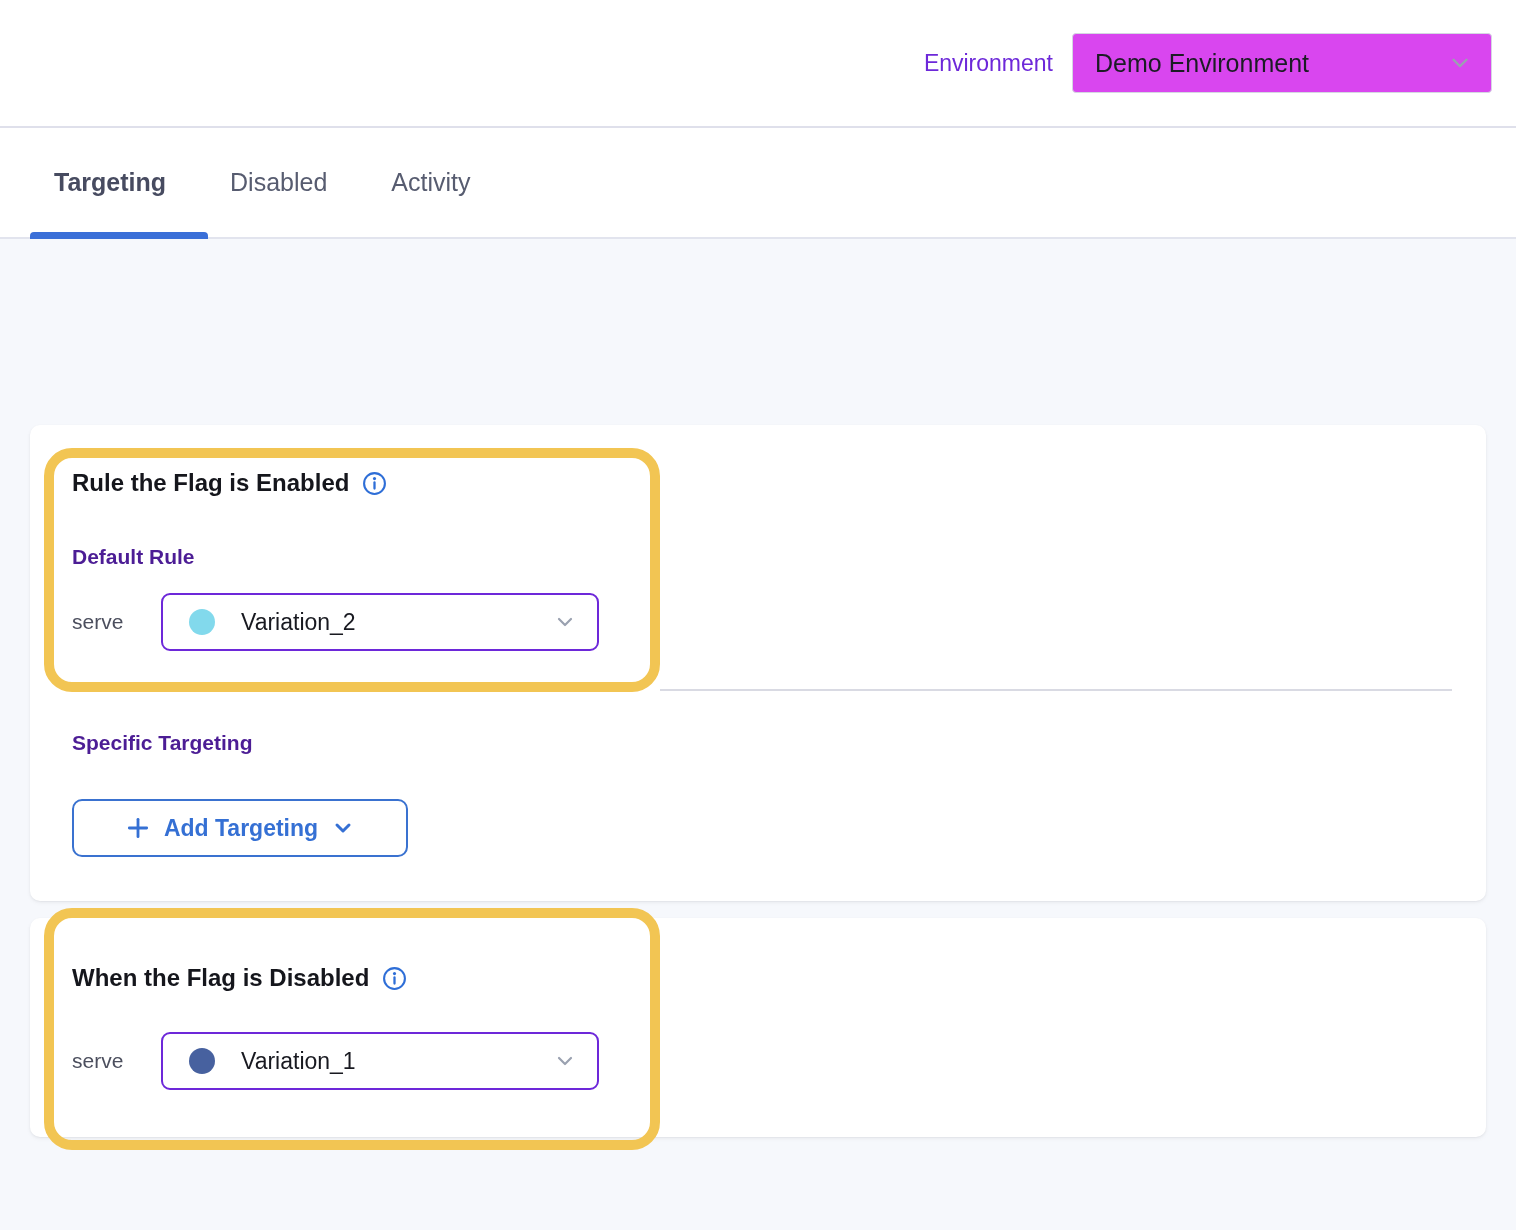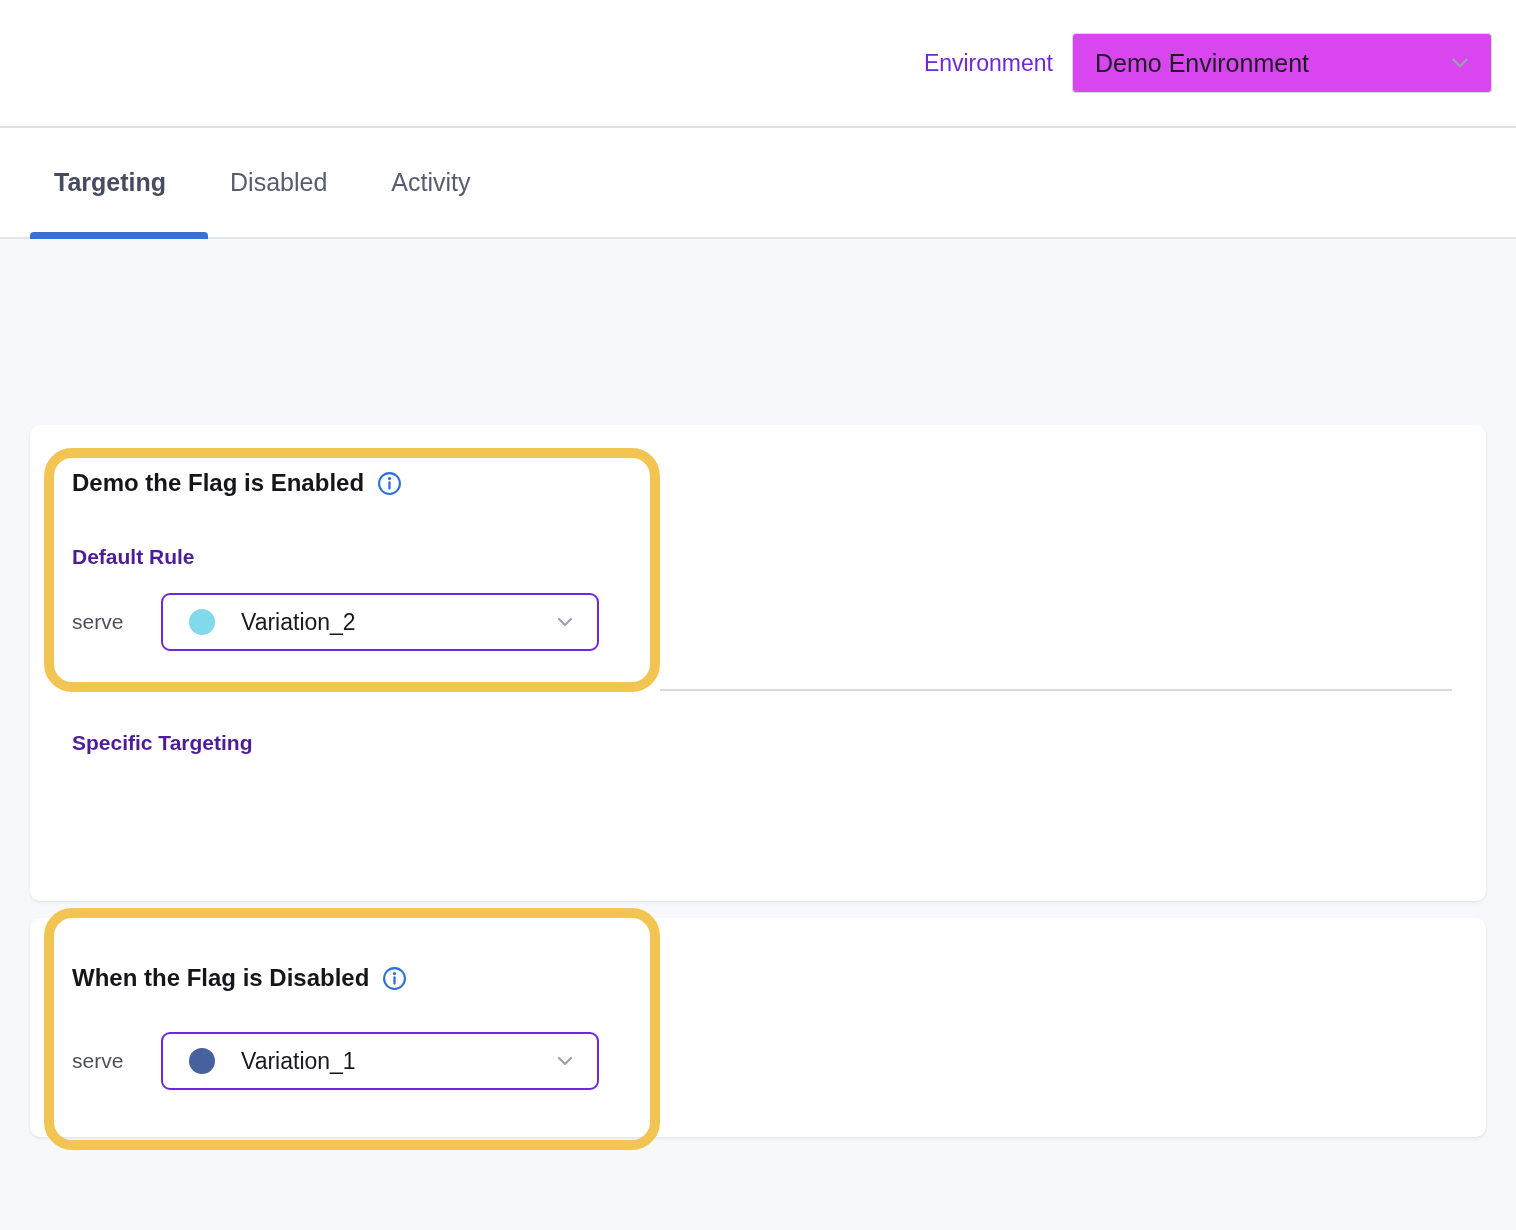--- a/index.html
+++ b/index.html
@@ -111,21 +111,21 @@
     <span class="tab">Disabled</span>
     <span class="tab">Activity</span>
     <div class="tab-underline" style="background-color: rgb(58, 111, 216);"></div>
   </div>
 
 
   <div class="card card-enabled">
     <div class="ring ring1" style="border-color: rgb(242, 197, 83);"></div>
 
     <div class="sec-title-row" style="top:44px;">
-      <span class="sec-title">Demo the Flag is Enabled</span>
+      <span class="sec-title">Rule the Flag is Enabled</span>
       <span class="info-icon">
         <svg width="25" height="25" viewBox="0 0 24 24">
             <circle cx="12" cy="12" r="10" fill="none" stroke="#2e6ed7" stroke-width="2"></circle>
             <circle cx="12" cy="7.3" r="1.5" fill="#2e6ed7"></circle>
             <line x1="12" y1="11" x2="12" y2="16.8" stroke="#2e6ed7" stroke-width="2.2" stroke-linecap="round"></line>
           </svg>
       </span>
     </div>
 
     <span class="sub-label" style="top:120px;">Default Rule</span>
@@ -140,20 +140,34 @@
               <polyline points="6 9 12 15 18 9" fill="none" stroke="currentColor" stroke-width="2.2" stroke-linecap="round" stroke-linejoin="round"></polyline>
             </svg>
         </span>
       </div>
     </div>
 
     <div class="divider"></div>
 
     <span class="sub-label" style="top:306px;">Specific Targeting</span>
 
+    <div class="add-btn">
+      <span style="display:flex;align-items:center;">
+        <svg width="26" height="26" viewBox="0 0 24 24">
+            <line x1="12" y1="4" x2="12" y2="20" stroke="#3570d4" stroke-width="2.6" stroke-linecap="round"></line>
+            <line x1="4" y1="12" x2="20" y2="12" stroke="#3570d4" stroke-width="2.6" stroke-linecap="round"></line>
+          </svg>
+      </span>
+      <span class="lbl">Add Targeting</span>
+      <span class="chev" style="color:#3570d4;">
+        <svg width="24" height="24" viewBox="0 0 24 24">
+            <polyline points="6 9 12 15 18 9" fill="none" stroke="currentColor" stroke-width="3" stroke-linecap="round" stroke-linejoin="round"></polyline>
+          </svg>
+      </span>
+    </div>
   </div>
 
   <div class="card card-disabled">
     <div class="ring ring2" style="border-color: rgb(242, 197, 83);"></div>
 
     <div class="sec-title-row" style="top:46px;">
       <span class="sec-title">When the Flag is Disabled</span>
       <span class="info-icon">
         <svg width="25" height="25" viewBox="0 0 24 24">
             <circle cx="12" cy="12" r="10" fill="none" stroke="#2e6ed7" stroke-width="2"></circle>

